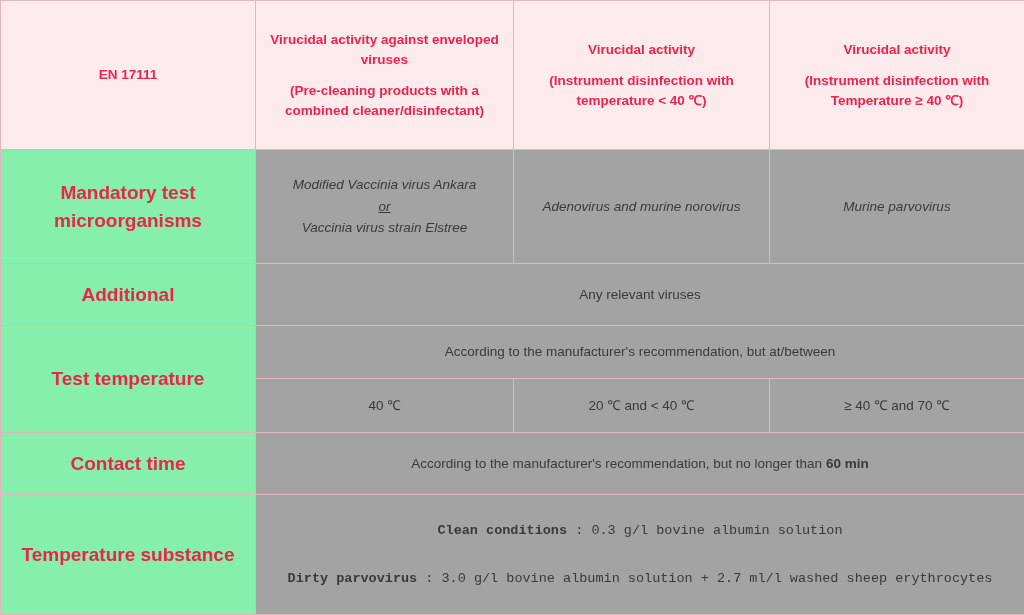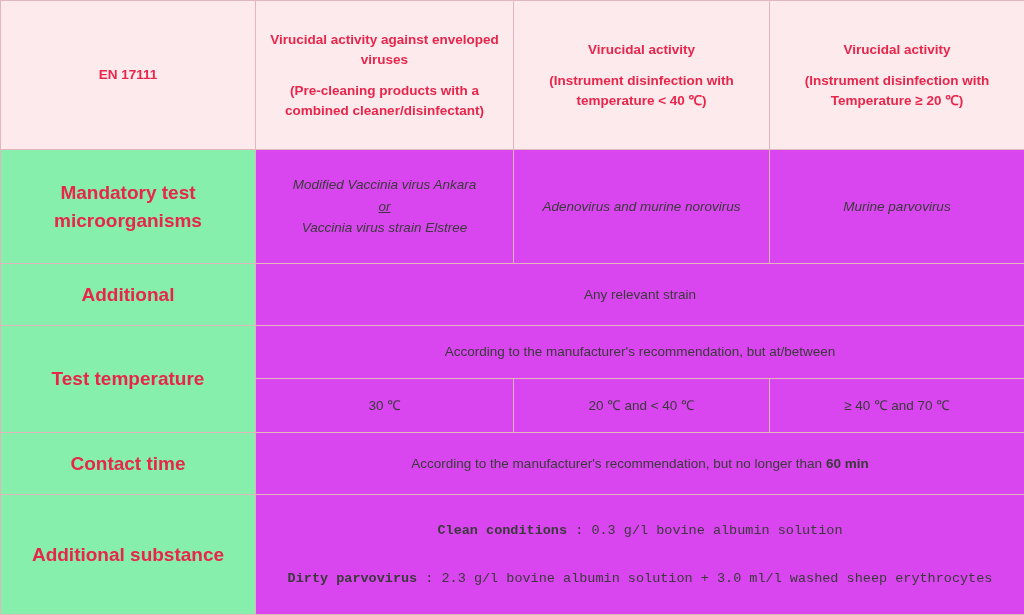--- a/index.html
+++ b/index.html
@@ -50,21 +50,21 @@
     margin-top: 12px;
   }
   .rowlabel {
     background: #86efac;
     color: #e8264b;
     font-weight: bold;
     font-size: 19px;
     line-height: 1.45;
   }
   .body-cell {
-    background: #d946ef;
+    background: #a3a3a3;
     font-size: 13.5px;
     color: #3a3a3a;
     line-height: 1.6;
   }
   .italic {
     font-style: italic;
   }
   .org-line { display: block; }
   .org-or { display: block; font-style: italic; text-decoration: underline; }
   .b { font-weight: bold; margin-top: 16px; }
@@ -90,69 +90,69 @@
         <td class="hdr-cell">
           <span>Virucidal activity against enveloped viruses</span>
           <span class="sub">(Pre-cleaning products with a combined cleaner/disinfectant)</span>
         </td>
         <td class="hdr-cell">
           <span>Virucidal activity</span>
           <span class="sub">(Instrument disinfection with temperature &lt; 40 ℃)</span>
         </td>
         <td class="hdr-cell">
           <span>Virucidal activity</span>
-          <span class="sub">(Instrument disinfection with Temperature ≥ 20 ℃)</span>
+          <span class="sub">(Instrument disinfection with Temperature ≥ 40 ℃)</span>
         </td>
       </tr>
 
       <tr>
         <td class="rowlabel">
           <span>Mandatory test microorganisms</span>
         </td>
         <td class="body-cell italic">
           <span class="org-line">Modified Vaccinia virus Ankara</span>
           <span class="org-or">or</span>
           <span class="org-line">Vaccinia virus strain Elstree</span>
         </td>
         <td class="body-cell italic">Adenovirus and murine norovirus</td>
         <td class="body-cell italic">Murine parvovirus</td>
       </tr>
 
       <tr>
         <td class="rowlabel">
           <span>Additional</span>
         </td>
-        <td class="body-cell" colspan="3">Any relevant strain</td>
+        <td class="body-cell" colspan="3">Any relevant viruses</td>
       </tr>
 
       <tr>
         <td class="rowlabel" rowspan="2">
           <span>Test temperature</span>
         </td>
         <td class="body-cell" colspan="3">According to the manufacturer's recommendation, but at/between</td>
       </tr>
       <tr>
-        <td class="body-cell">30 ℃</td>
+        <td class="body-cell">40 ℃</td>
         <td class="body-cell">20 ℃ and &lt; 40 ℃</td>
         <td class="body-cell">≥ 40 ℃ and 70 ℃</td>
       </tr>
 
       <tr>
         <td class="rowlabel">
           <span>Contact time</span>
         </td>
         <td class="body-cell" colspan="3">
           <span>According to the manufacturer's recommendation, but no longer than </span><span class="b">60 min</span>
         </td>
       </tr>
 
       <tr>
         <td class="rowlabel">
-          <span>Additional substance</span>
+          <span>Temperature substance</span>
         </td>
         <td class="body-cell" colspan="3">
           <span class="interf-line"><span class="b">Clean conditions</span><span> : 0.3 g/l bovine albumin solution</span></span>
-          <span class="interf-line"><span class="b">Dirty parvovirus</span><span> : 2.3 g/l bovine albumin solution + 3.0 ml/l washed sheep erythrocytes</span></span>
+          <span class="interf-line"><span class="b">Dirty parvovirus</span><span> : 3.0 g/l bovine albumin solution + 2.7 ml/l washed sheep erythrocytes</span></span>
         </td>
       </tr>
     </tbody>
   </table>
 </div>
 
 </body></html>

